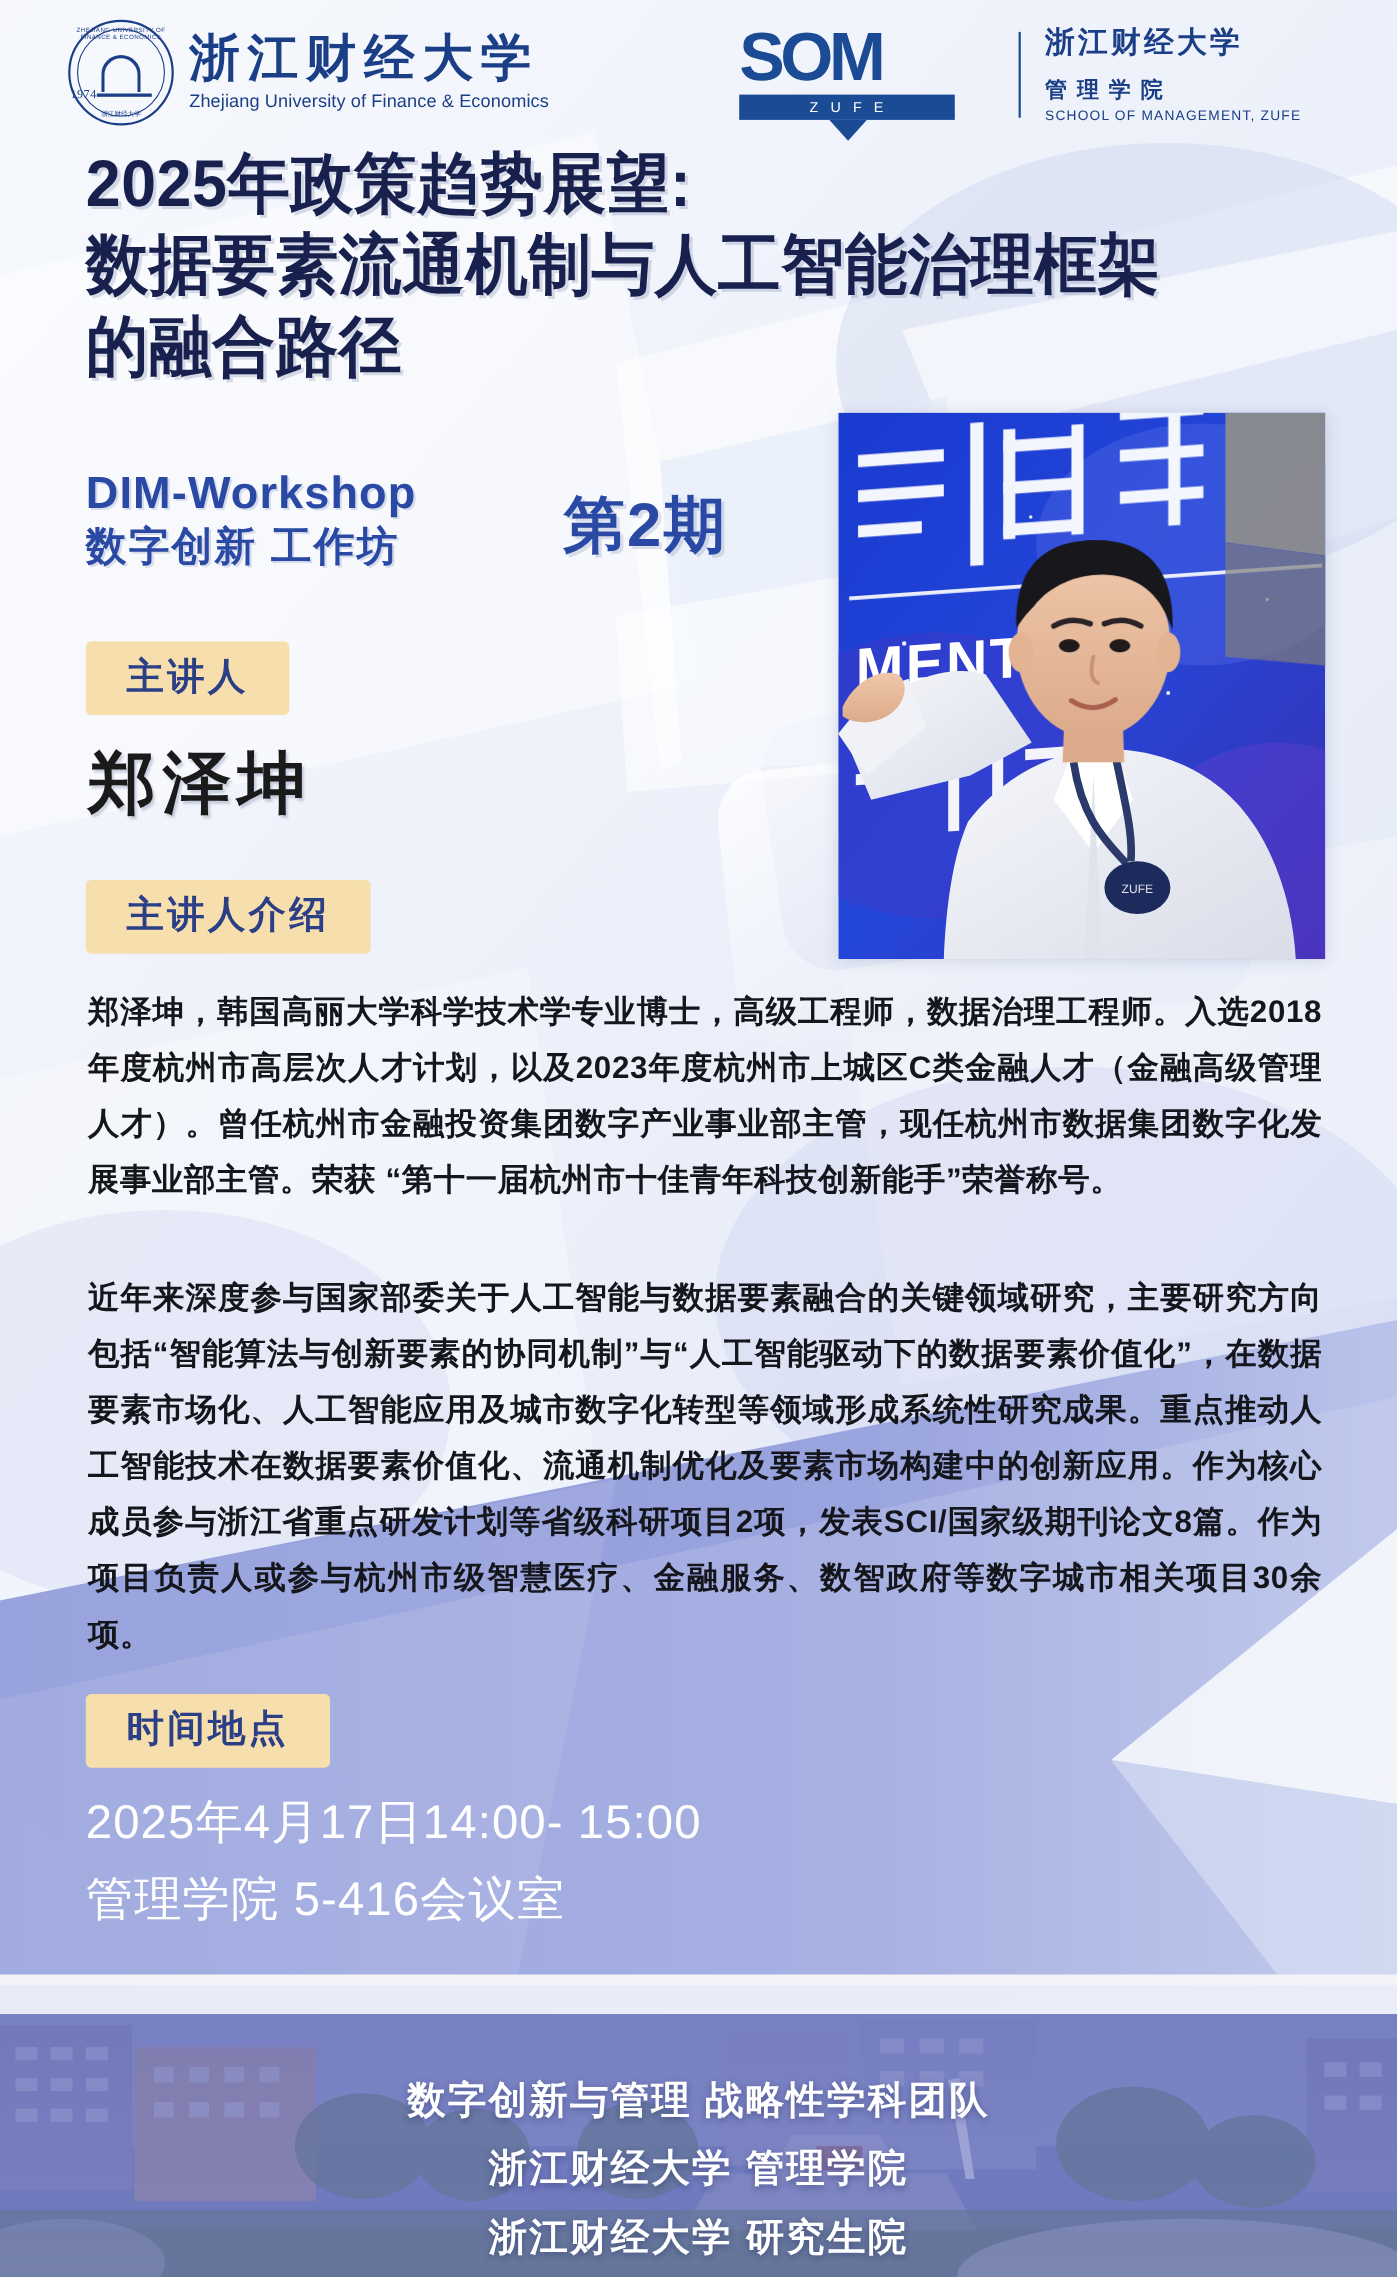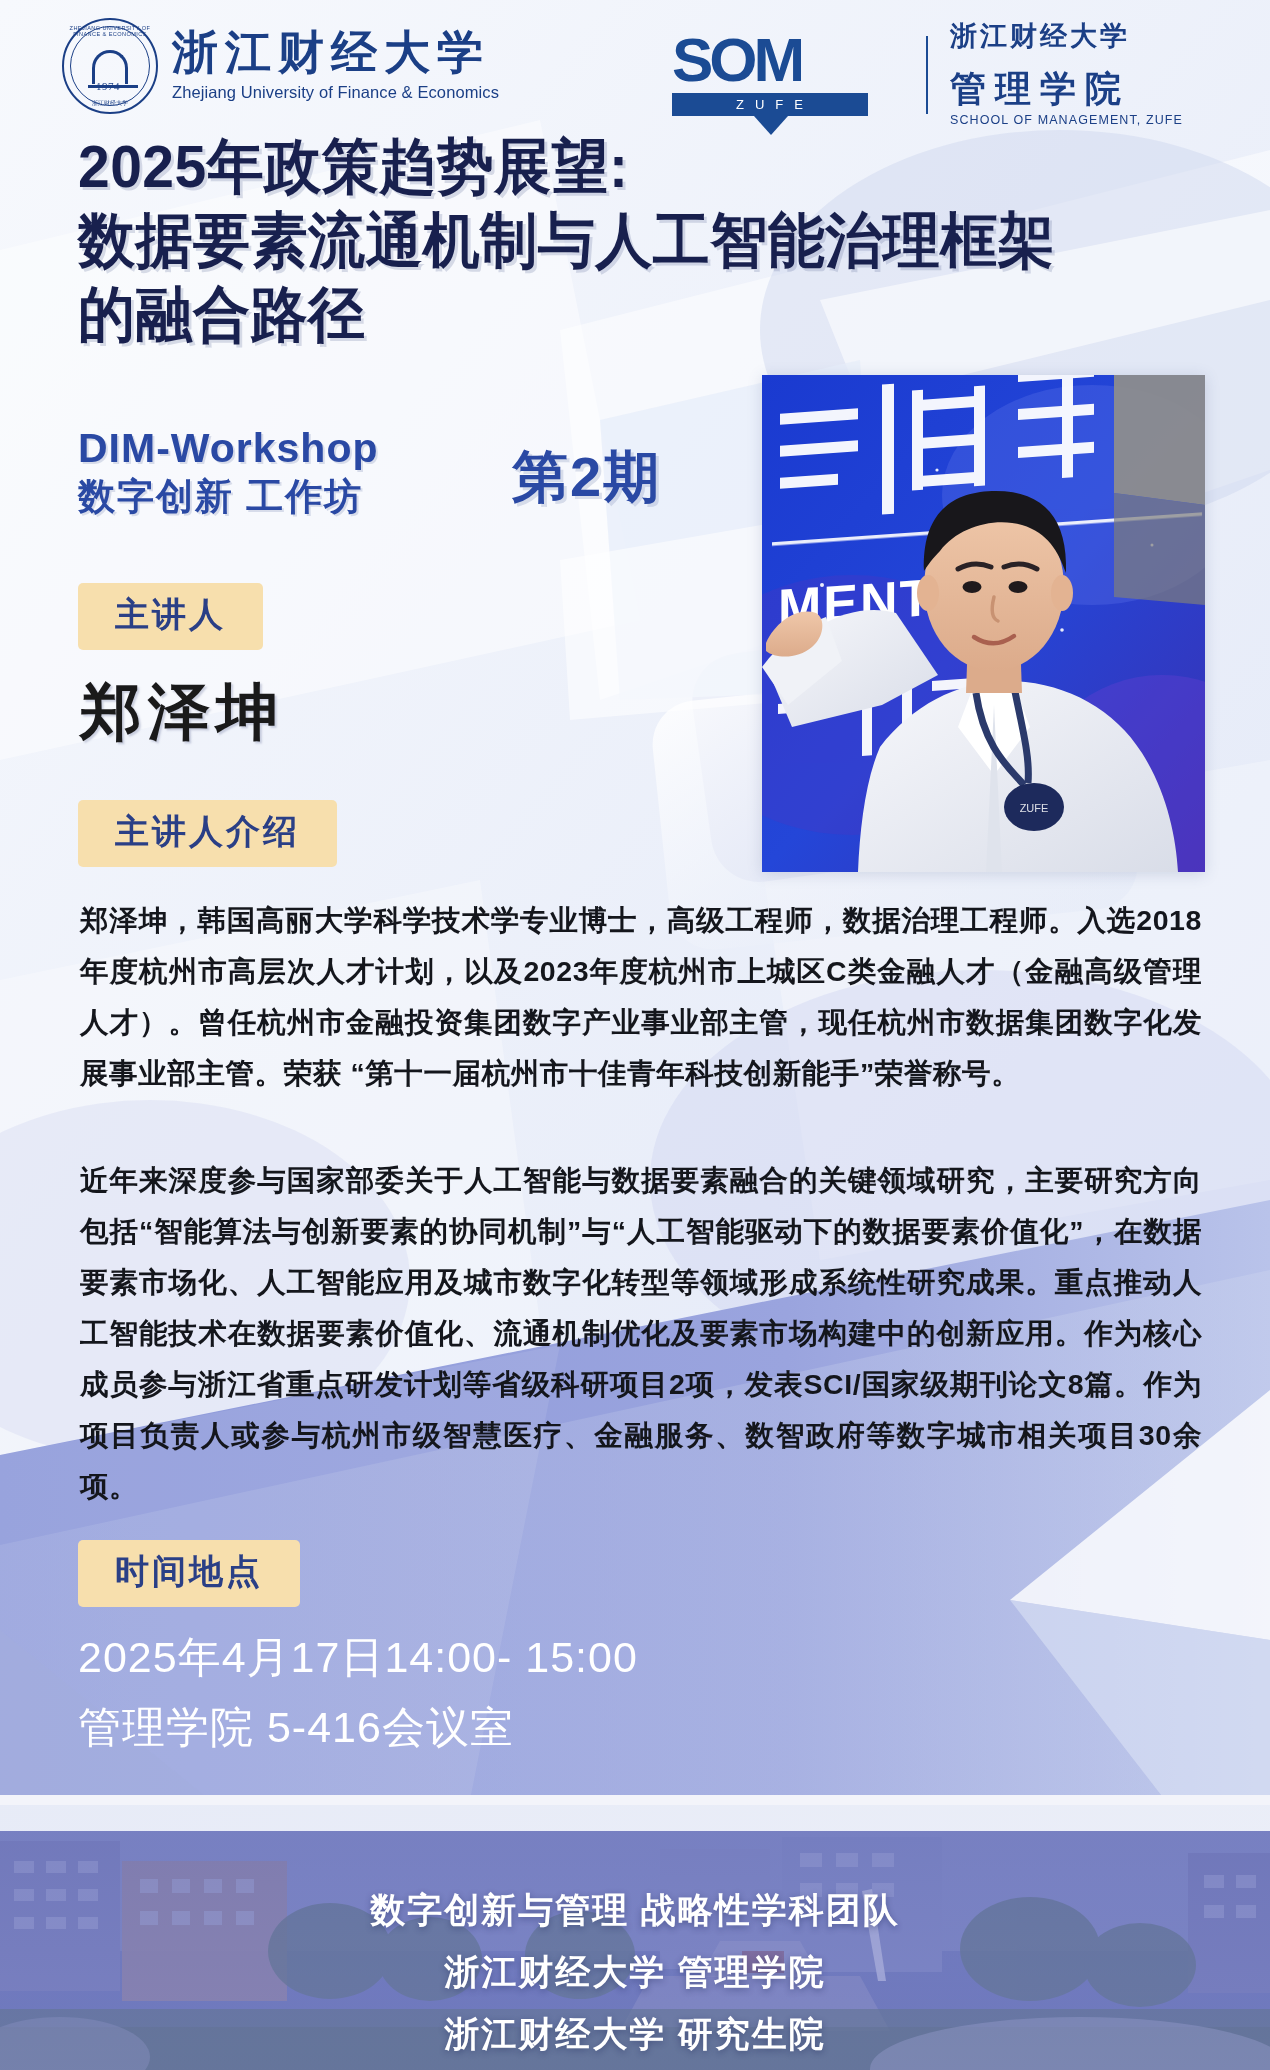--- a/index.html
+++ b/index.html
@@ -15,40 +15,40 @@
   .bg svg{position:absolute;inset:0;}
 
   
   .header{position:absolute;left:0;top:0;width:1270px;height:132px;}
   .logo-zufe{position:absolute;left:62px;top:18px;display:flex;align-items:center;gap:14px;}
   .seal{width:96px;height:96px;border-radius:50%;border:2.5px solid #1b3f86;position:relative;flex:none;}
   .seal:before{content:"";position:absolute;inset:6px;border-radius:50%;border:1.4px solid #1b3f86;}
   .seal .gate{position:absolute;left:50%;top:30px;transform:translateX(-50%);width:36px;height:34px;
     border:3px solid #1b3f86;border-bottom:none;border-radius:18px 18px 0 0;}
   .seal .gate:after{content:"";position:absolute;left:-7px;top:32px;width:50px;height:3px;background:#1b3f86;}
-  .seal .yr{position:absolute;left:0;right:4px;bottom:20px;text-align:center;font-size:11px;color:#1b3f86;
+  .seal .yr{position:absolute;left:0;right:4px;bottom:20px;font-size:11px;color:#1b3f86;
     font-family:"Liberation Serif",serif;letter-spacing:.5px;}
   .seal .arc{position:absolute;left:0;right:0;top:5px;text-align:center;font-size:5.6px;color:#1b3f86;
     letter-spacing:.4px;}
   .seal .arcb{position:absolute;left:0;right:0;bottom:4px;text-align:center;font-size:6px;color:#1b3f86;}
   .zufe-cn{font-family:"Liberation Serif",serif;font-weight:bold;font-size:46px;color:#1b3f86;
     letter-spacing:7px;line-height:1;}
   .zufe-en{font-size:16.5px;color:#1b3f86;margin-top:7px;letter-spacing:.1px;}
   .som-wrap{position:absolute;left:672px;top:22px;display:flex;align-items:center;gap:22px;}
   .som-mark{position:relative;width:232px;height:92px;flex:none;}
   .som-word{font-family:"Liberation Sans",sans-serif;font-weight:bold;font-size:62px;color:#1b4b94;
     letter-spacing:-4px;line-height:62px;}
   .som-bar{margin-top:2px;background:#1b4b94;color:#fff;font-size:13px;letter-spacing:11px;
     text-align:center;padding:4px 0 4px 10px;width:196px;position:relative;}
   .som-bar:after{content:"";position:absolute;left:82px;top:100%;border-left:17px solid transparent;
     border-right:17px solid transparent;border-top:19px solid #1b4b94;}
   .som-divider{width:2px;height:78px;background:#1b4b94;flex:none;}
   .som-right{line-height:1.05;}
   .som-cn1{font-family:"Liberation Serif",serif;font-weight:bold;font-size:27px;color:#1b3f86;letter-spacing:3px;}
-  .som-cn2{font-family:"Liberation Sans",sans-serif;font-weight:bold;font-size:36px;color:#1b3f86;
+  .som-cn2{font-family:"Liberation Sans",sans-serif;font-weight:bold;font-size:20px;color:#1b3f86;
     letter-spacing:9px;margin-top:20px;}
   .som-en{font-size:12.5px;color:#1b3f86;letter-spacing:1.1px;margin-top:6px;}
 
   
   .title{position:absolute;left:78px;top:130px;width:1130px;}
   .title-line{font-family:"Liberation Sans",sans-serif;font-weight:bold;font-size:60px;line-height:74px;
     color:#18204e;letter-spacing:.5px;text-shadow:3px 3px 0 rgba(90,105,150,.22);
     transform:scaleX(.95);transform-origin:left center;white-space:nowrap;}
 
   

